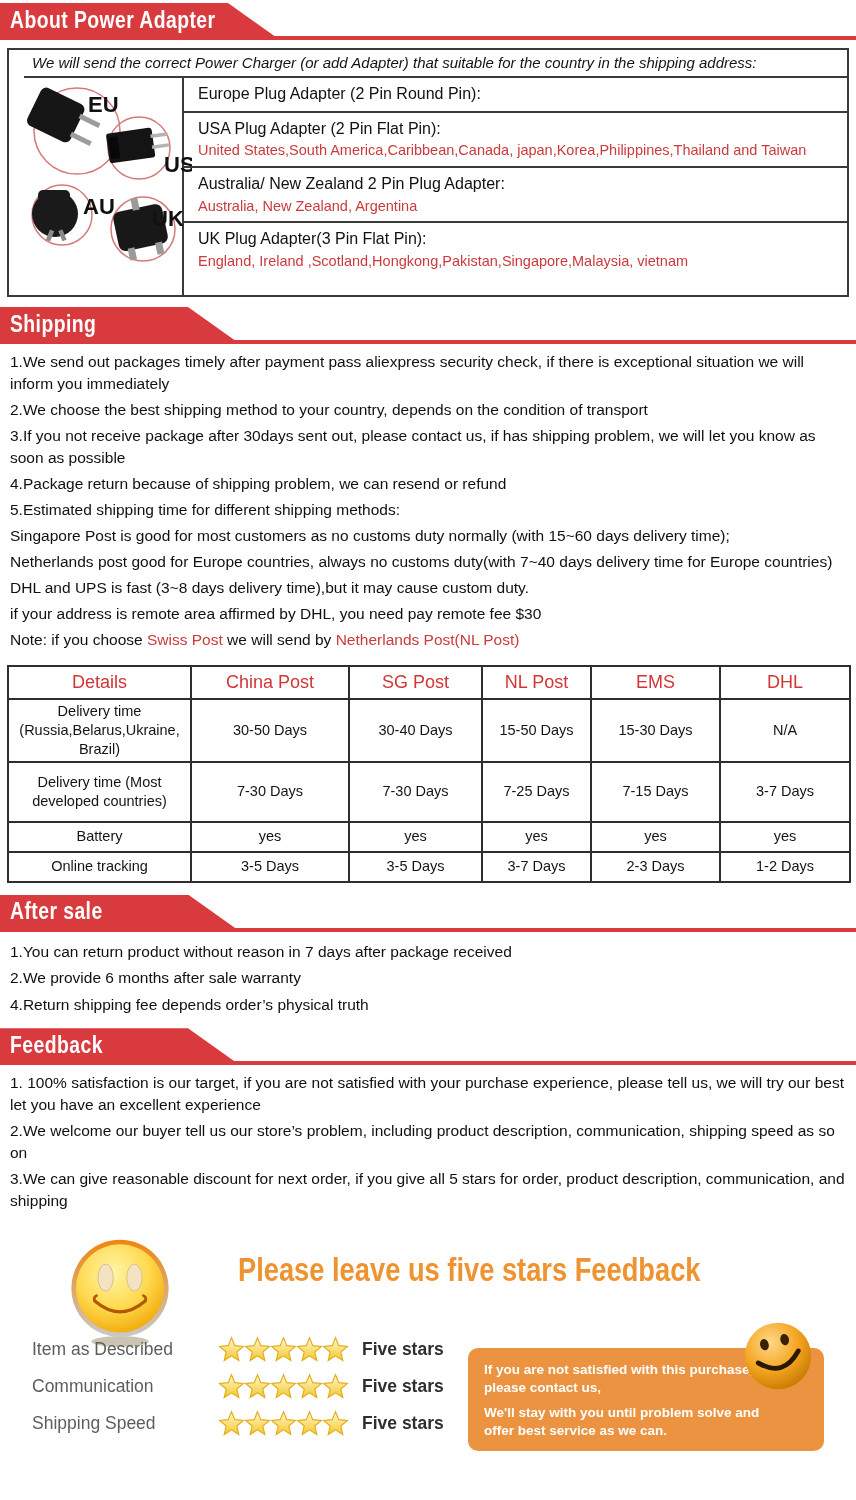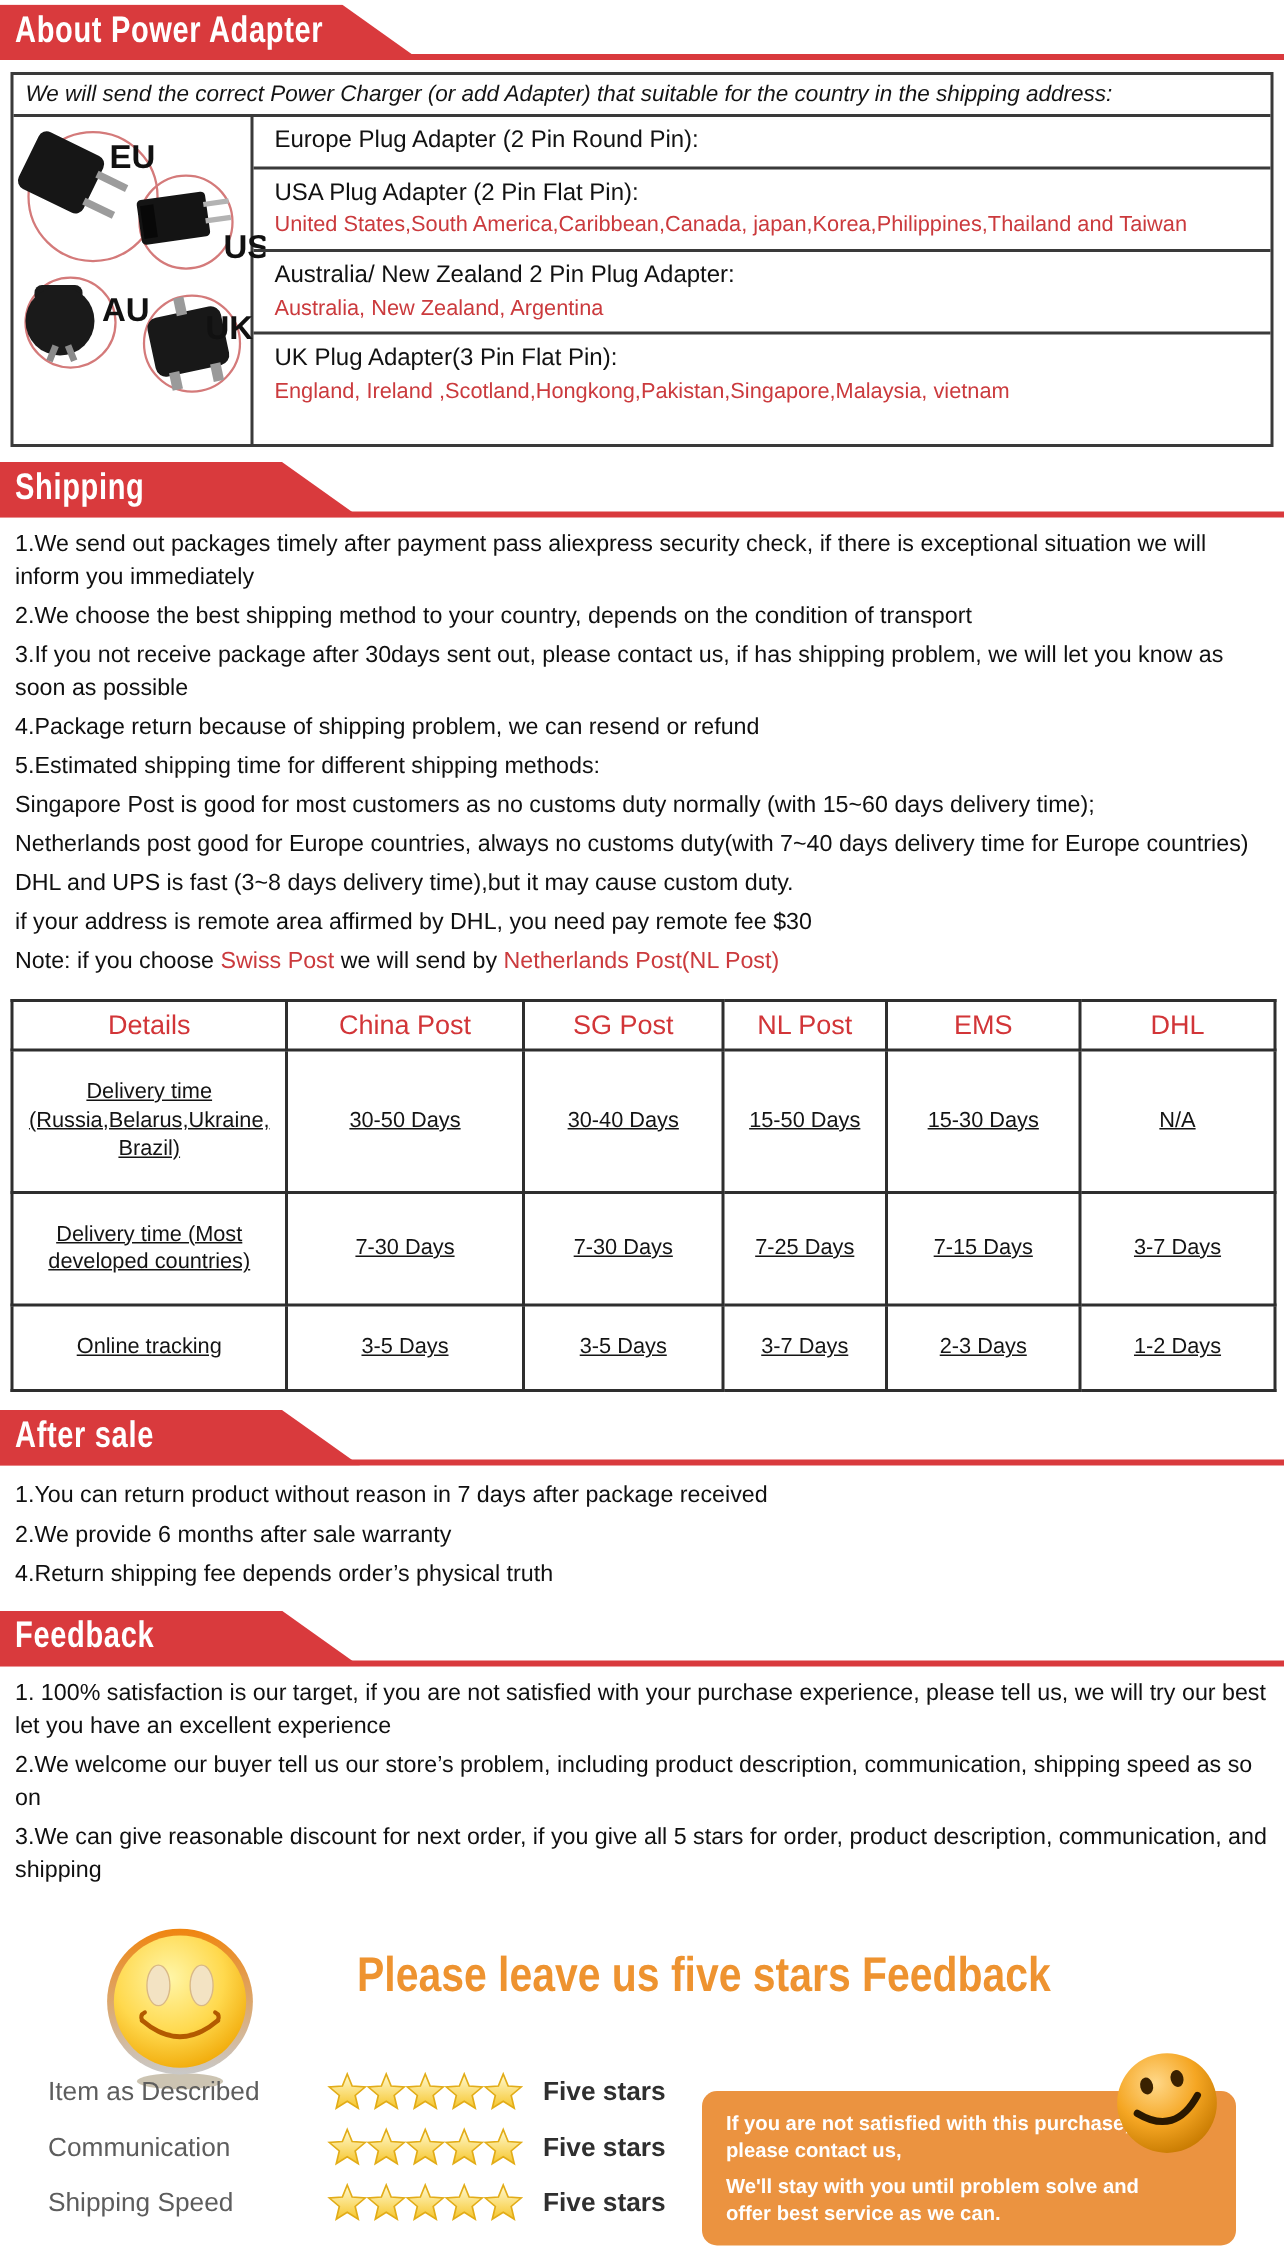--- a/index.html
+++ b/index.html
@@ -16,38 +16,38 @@
   }
   
   .banner{position:relative;height:37px;}
   .banner-stripe{position:absolute;left:0;right:0;bottom:0;height:4px;background:var(--red);}
   .banner-shape{position:absolute;top:0;left:0;height:37px;background:var(--red);
     clip-path:polygon(0 0, calc(100% - 52px) 0, 100% 100%, 0 100%);
     display:flex;align-items:center;padding:0 60px 4px 10px;}
   .banner-text{color:#fff;font-size:22px;font-weight:700;letter-spacing:.5px;white-space:nowrap;
     transform:scale(.88,1.12);transform-origin:left center;}
   
-  .adapter-box{margin:8px 7px 0 7px;border:2px solid #3a3a3a;}
+  .adapter-box{margin:8px 7px 0 7px;border:2px solid #3a3a3a;padding-left:15px;}
   .adapter-intro{font-style:italic;font-size:15px;padding:4px 8px 5px 8px;border-bottom:2px solid #3a3a3a;}
   .adapter-grid{display:flex;}
   .plug-cell{width:160px;border-right:2px solid #3a3a3a;flex:none;}
   .plug-rows{flex:1;}
   .plug-row{padding:5px 10px 6px 14px;border-bottom:2px solid #3a3a3a;}
   .plug-row:last-child{border-bottom:none;}
   .plug-title{font-size:16px;color:#111;line-height:1.35;}
   .plug-countries{font-size:14.5px;color:var(--red-text);line-height:1.3;margin-top:2px;}
   
   .textblock{padding:7px 10px 2px 10px;}
   .textblock p{font-size:15.5px;line-height:1.42;margin-bottom:4px;color:#101010;}
   .red-inline{color:var(--red-text);}
   
   table.ship{border-collapse:collapse;margin:8px 7px 0 7px;width:842px;table-layout:fixed;}
   table.ship th,table.ship td{border:2px solid #2e2e2e;text-align:center;vertical-align:middle;}
   table.ship th{color:#d23538;font-weight:400;font-size:18px;padding:5px 2px;}
-  table.ship td{font-size:14.5px;padding:18px 4px;line-height:1.3;height:30px;text-decoration:underline;}
+  table.ship td{font-size:14.5px;padding:2px 4px;line-height:1.3;height:30px;}
   table.ship td.first{font-size:14.5px;}
   col.c1{width:183px}col.c2{width:158px}col.c3{width:133px}col.c4{width:109px}col.c5{width:129px}col.c6{width:130px}
   .aftersale p{font-size:15.5px;line-height:1.65;margin-bottom:1px;}
   
   .bottom{position:relative;height:246px;margin-top:4px;}
   .big-smiley{position:absolute;left:66px;top:14px;width:108px;height:112px;}
   .fb-title{position:absolute;left:238px;top:30px;color:var(--orange);font-size:31px;font-weight:800;
     white-space:nowrap;transform:scale(.88,1.05);transform-origin:left top;}
   .ratings{position:absolute;left:32px;top:112px;}
   .rating-row{display:flex;align-items:center;height:30px;margin-bottom:7px;}
@@ -180,20 +180,28 @@
     <td>15-30 Days</td>
     <td>N/A</td>
   </tr>
   <tr>
     <td class="first" style="height:60px;">Delivery time (Most developed countries)</td>
     <td>7-30 Days</td>
     <td>7-30 Days</td>
     <td>7-25 Days</td>
     <td>7-15 Days</td>
     <td>3-7 Days</td>
+  </tr>
+  <tr>
+    <td class="first">Battery</td>
+    <td>yes</td>
+    <td>yes</td>
+    <td>yes</td>
+    <td>yes</td>
+    <td>yes</td>
   </tr>
   <tr>
     <td class="first">Online tracking</td>
     <td>3-5 Days</td>
     <td>3-5 Days</td>
     <td>3-7 Days</td>
     <td>2-3 Days</td>
     <td>1-2 Days</td>
   </tr>
 </tbody>

